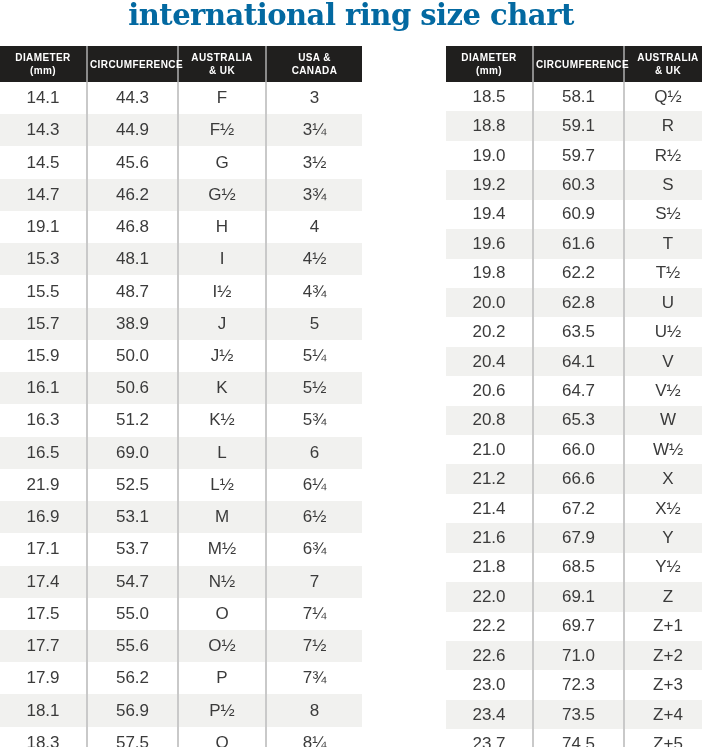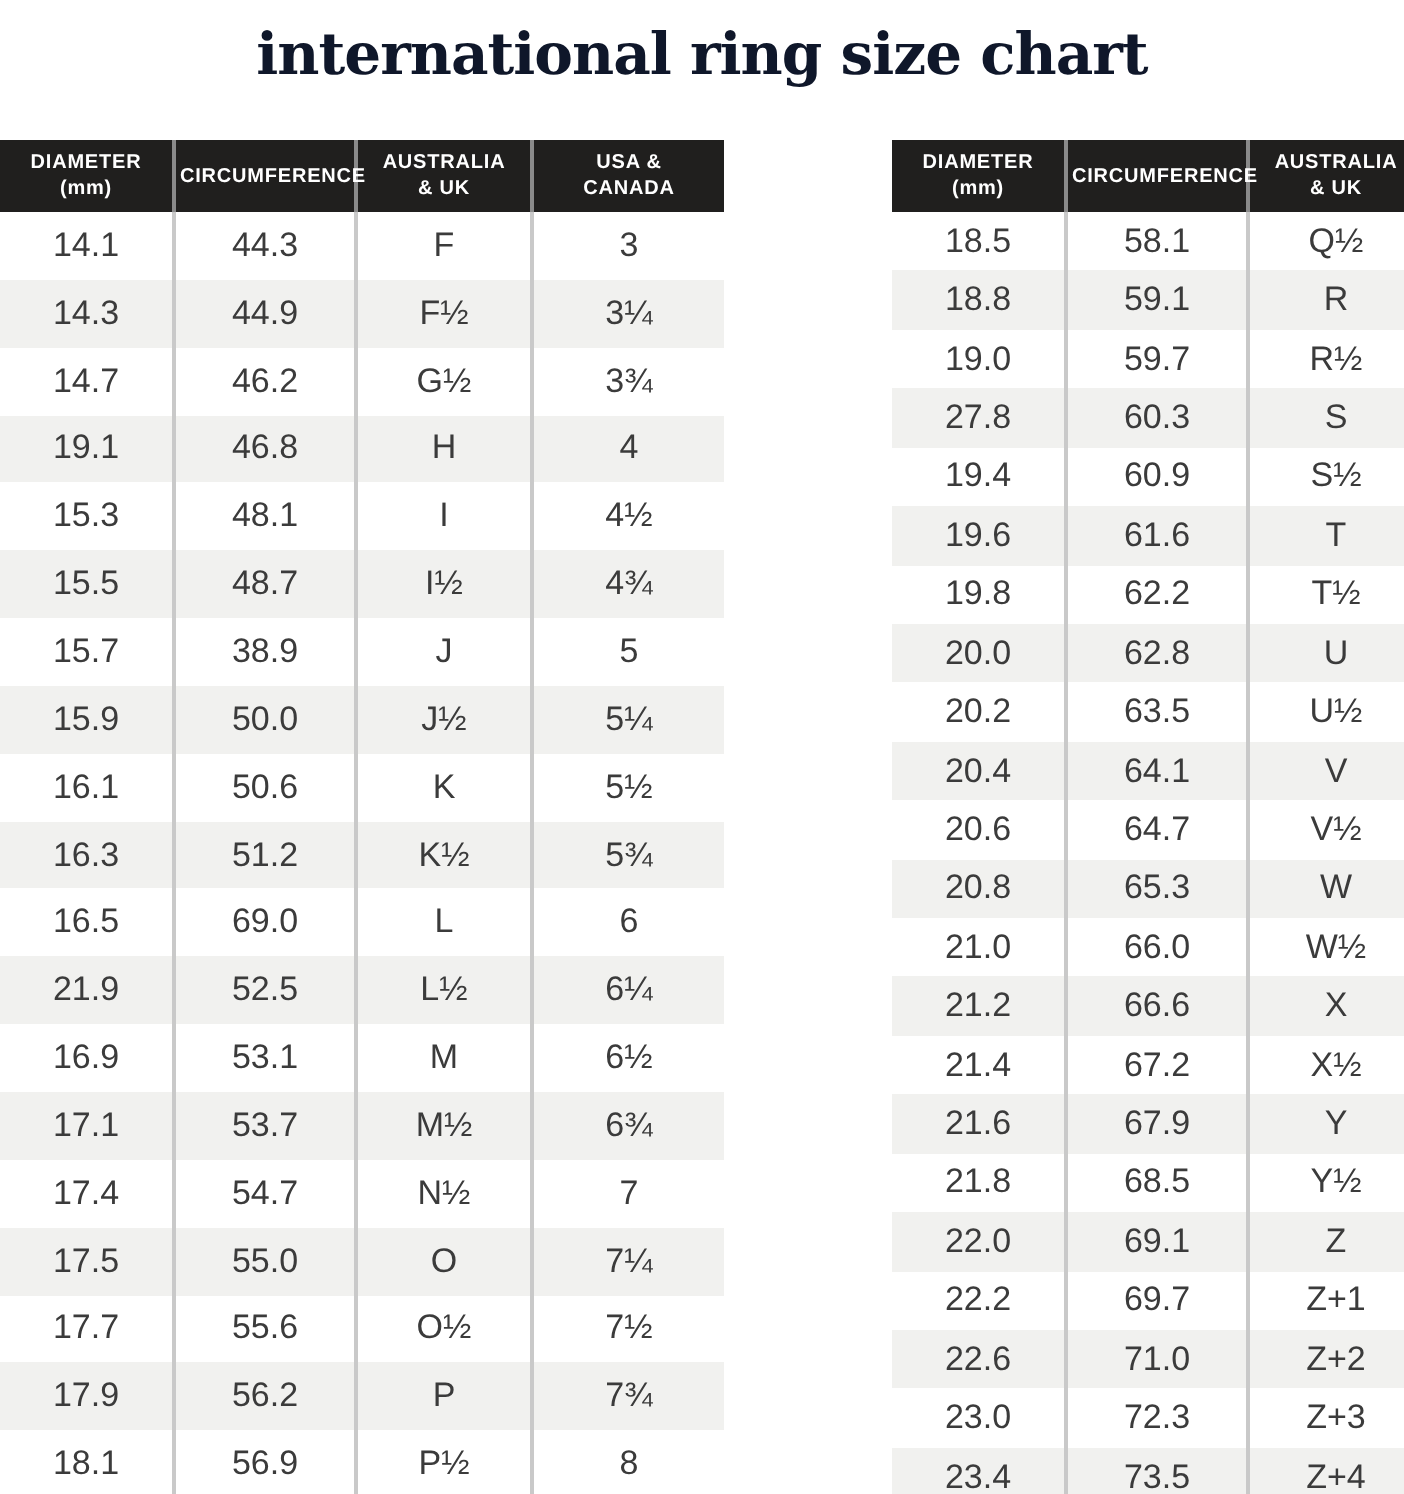--- a/index.html
+++ b/index.html
@@ -4,29 +4,29 @@
 <style>
   html, body { margin: 0; padding: 0; background: #ffffff; }
   .page {
     width: 702px;
     height: 747px;
     overflow: hidden;
     background: #ffffff;
     font-family: "Liberation Sans", sans-serif;
   }
   .page-title {
-    margin: 12px;
+    margin: 0;
     height: 44px;
     line-height: 31px;
     text-align: center;
     font-family: "DejaVu Serif", serif;
     font-weight: 800;
     font-size: 29px;
     letter-spacing: -0.5px;
-    color: #0f172a;
+    color: #0369a1;
   }
   .tables-wrap {
     display: flex;
     align-items: flex-end;
     height: 715px;
     gap: 31px;
   }
   table.ring-table {
     width: 340px;
     height: 713px;
@@ -97,20 +97,26 @@
             <td>F</td>
             <td>3</td>
           </tr>
           <tr>
             <td>14.3</td>
             <td>44.9</td>
             <td>F½</td>
             <td>3¼</td>
           </tr>
           <tr>
+            <td>14.5</td>
+            <td>45.6</td>
+            <td>G</td>
+            <td>3½</td>
+          </tr>
+          <tr>
             <td>14.7</td>
             <td>46.2</td>
             <td>G½</td>
             <td>3¾</td>
           </tr>
           <tr>
             <td>19.1</td>
             <td>46.8</td>
             <td>H</td>
             <td>4</td>
@@ -238,21 +244,21 @@
             <td>R</td>
             <td>8¾</td>
           </tr>
           <tr>
             <td>19.0</td>
             <td>59.7</td>
             <td>R½</td>
             <td>9</td>
           </tr>
           <tr>
-            <td>27.8</td>
+            <td>19.2</td>
             <td>60.3</td>
             <td>S</td>
             <td>9¼</td>
           </tr>
           <tr>
             <td>19.4</td>
             <td>60.9</td>
             <td>S½</td>
             <td>9½</td>
           </tr>

